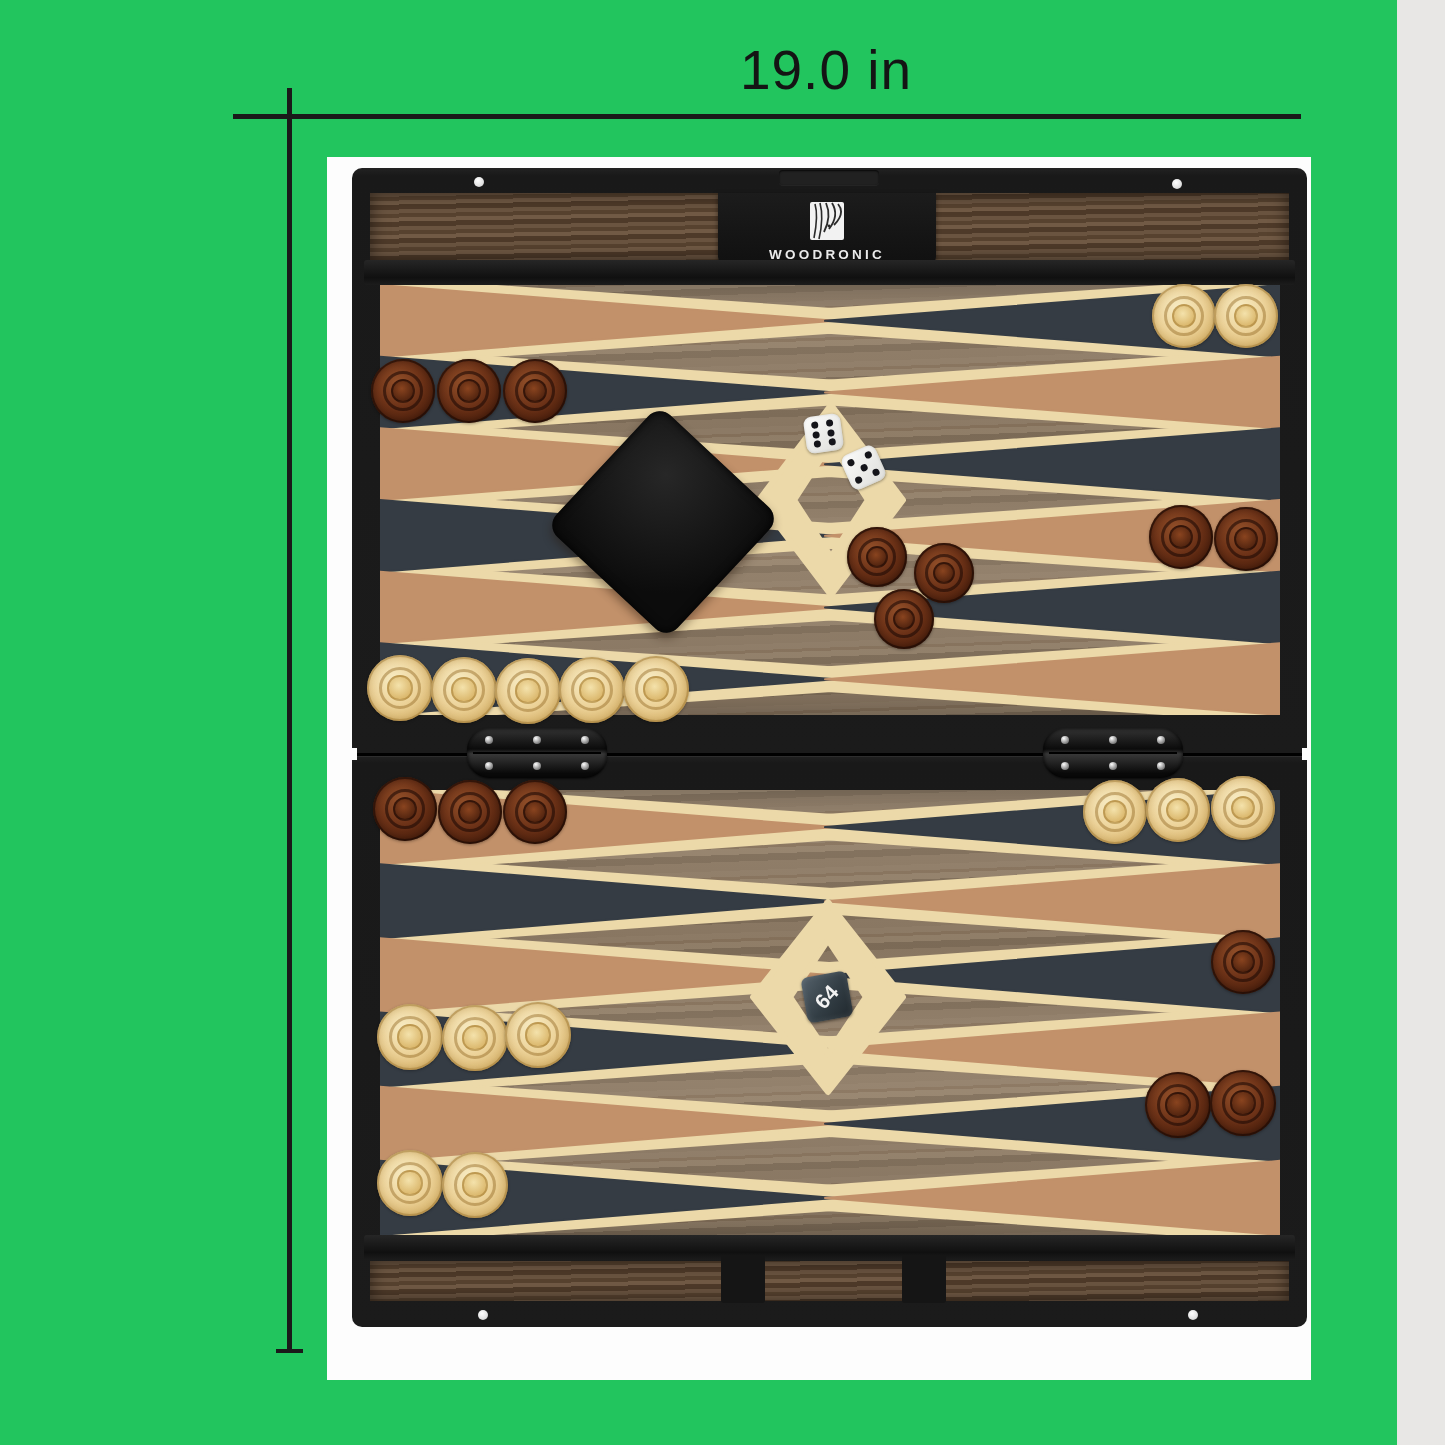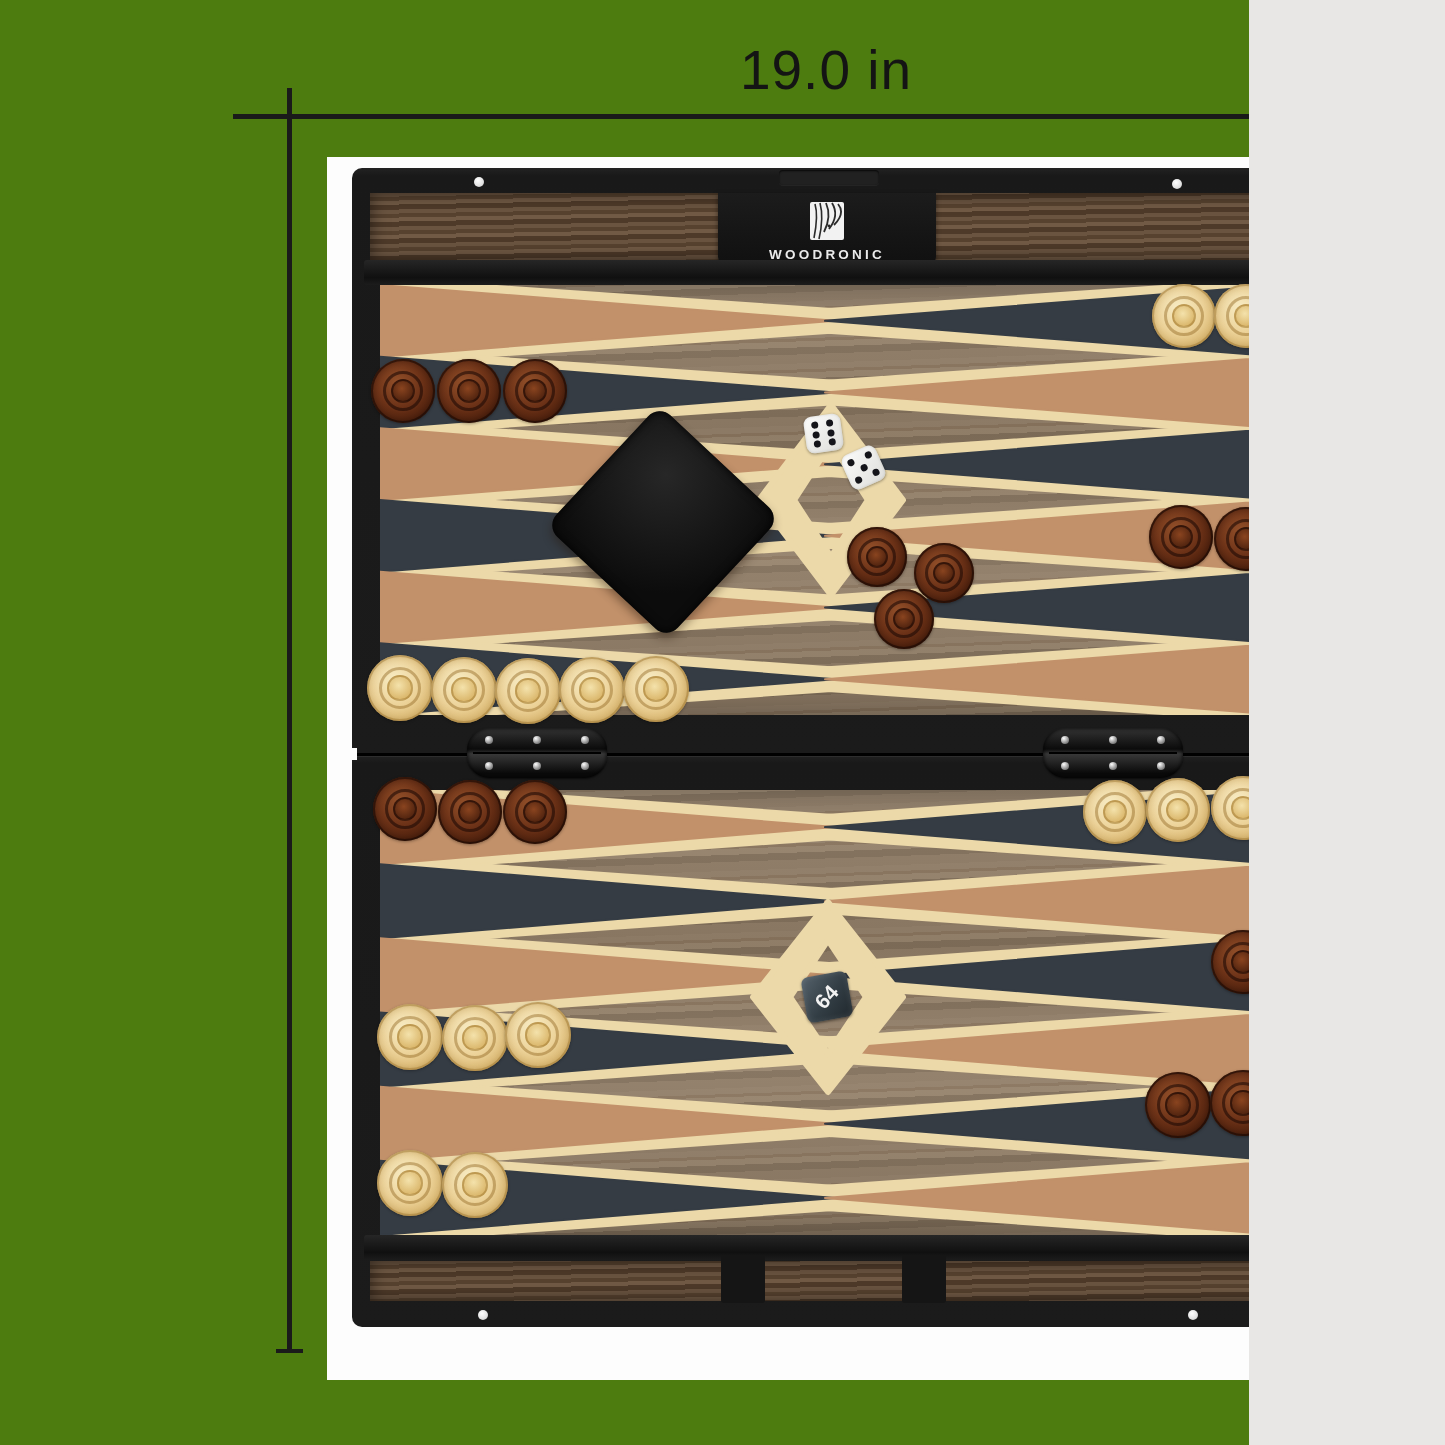--- a/index.html
+++ b/index.html
@@ -1,16 +1,16 @@
 <!DOCTYPE html>
 <html><head>
 <meta charset="utf-8">
 <style>
   html,body{margin:0;padding:0;background:#e8e7e5;}
-  .canvas{position:relative;width:1249px;height:1445px;background:#4d7c0f;
+  .canvas{position:relative;width:1397px;height:1445px;background:#22c55e;
     font-family:"Liberation Sans",sans-serif;overflow:hidden;}
   .photo-area{position:absolute;left:327px;top:157px;width:984px;height:1223px;background:#fdfdfd;}
 
   
   .dim-h-line{position:absolute;left:233px;top:114px;width:1068px;height:5px;background:#1a1a1a;}
   .dim-v-line{position:absolute;left:287px;top:88px;width:5px;height:1265px;background:#1a1a1a;}
   .dim-v-cap{position:absolute;left:276px;top:1349px;width:27px;height:4px;background:#1a1a1a;}
   .dim-label{position:absolute;color:#141414;font-size:55px;font-weight:500;letter-spacing:1px;}
   .dim-width{left:646px;top:38px;width:360px;text-align:center;}
   .dim-height{left:10px;top:690px;width:240px;text-align:right;}

